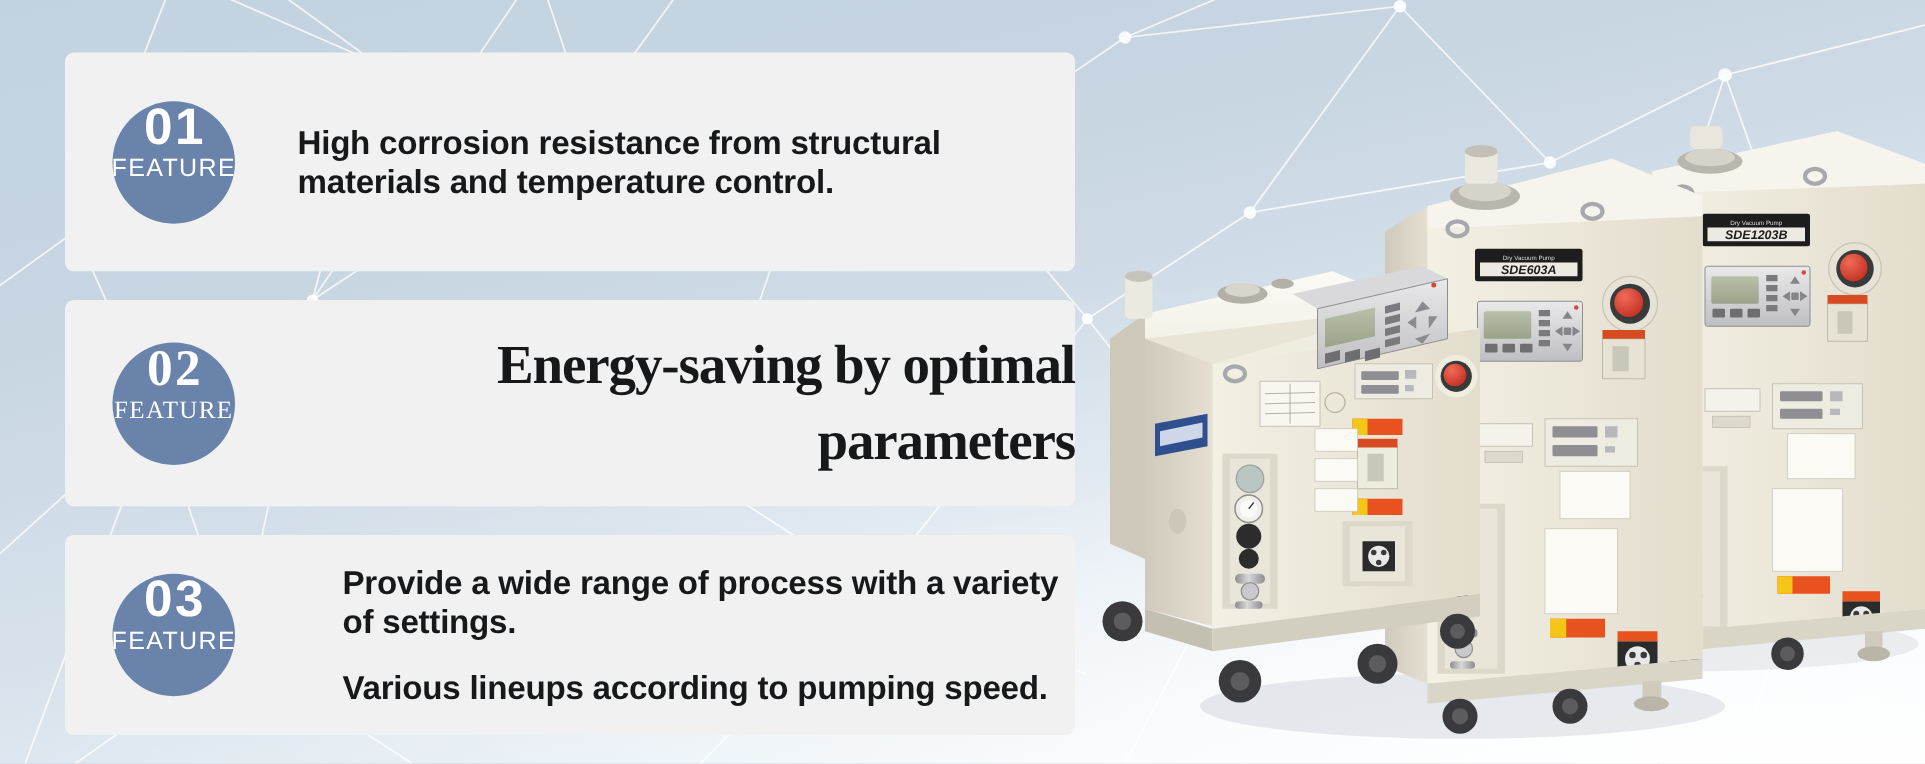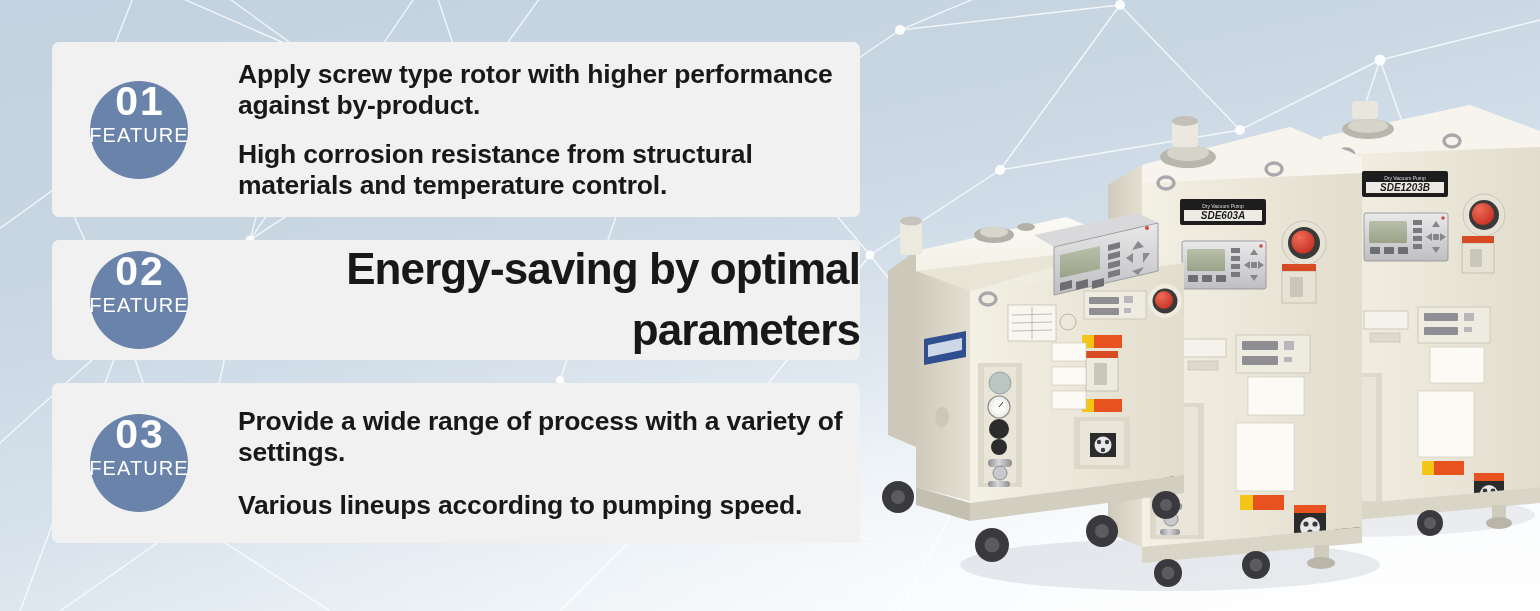--- a/index.html
+++ b/index.html
@@ -33,22 +33,22 @@
   }
   .feature-card {
     background:#f1f1f1;
     border-radius:7px;
     display:flex;
     align-items:center;
     position:relative;
   }
   .feature-card + .feature-card { margin-top:23px; }
   #card-1 { height:175px; }
-  #card-2 { height:120px; }
-  #card-3 { height:160px; }
+  #card-2 { height:165px;font-family:Liberation Serif, serif; }
+  #card-3 { height:160px;gap:36px; }
 
   .badge {
     width:98px; height:98px;
     border-radius:50%;
     background:#6a83ab;
     color:#fff;
     flex:0 0 auto;
     margin-left:38px;
     display:flex;
     flex-direction:column;
@@ -524,21 +524,20 @@
 </svg>
 
 <div id="features">
 
   <div class="feature-card" id="card-1">
     <div class="badge">
       <span class="badge-num">01</span>
       <span class="badge-word">FEATURE</span>
     </div>
     <div class="feature-text">
-      <p class="para">Apply screw type rotor with higher performance against by-product.</p>
       <p class="para">High corrosion resistance from structural materials and temperature control.</p>
     </div>
   </div>
 
   <div class="feature-card" id="card-2">
     <div class="badge">
       <span class="badge-num">02</span>
       <span class="badge-word">FEATURE</span>
     </div>
     <div class="feature-text">

